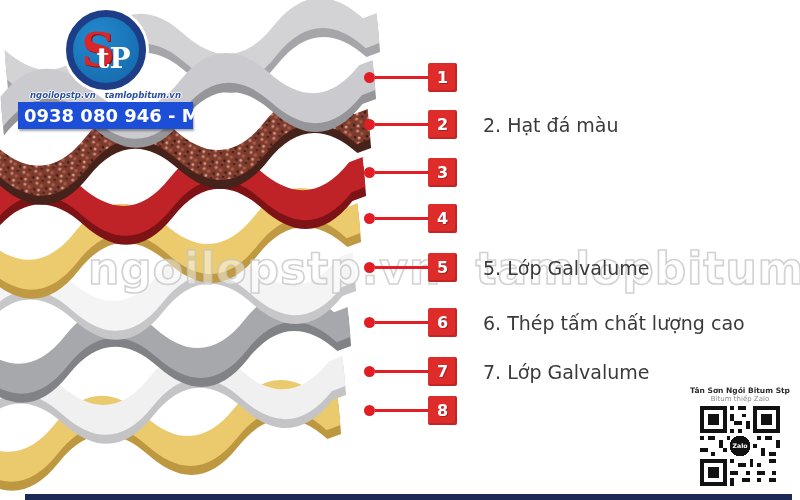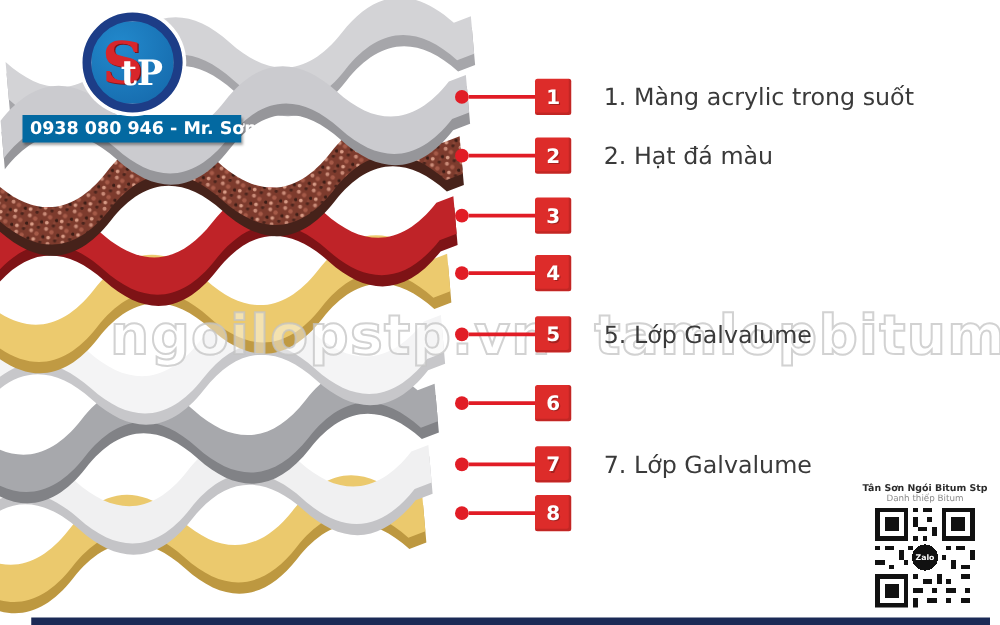--- a/index.html
+++ b/index.html
@@ -32,21 +32,21 @@
     border:7px solid #1d3d87; box-shadow:0 0 0 3px #fff; }
   .logo-s { position:absolute; left:9px; top:6px; font-family:"DejaVu Serif","Liberation Serif",serif;
     font-weight:bold; font-size:46px; color:#d8262b; text-shadow:1px 1px 0 #7e1316; }
   .logo-tp { position:absolute; right:8px; bottom:8px; font-family:"DejaVu Serif","Liberation Serif",serif;
     font-weight:bold; font-size:28px; color:#fff; }
   .company { margin-top:3px; font-family:"DejaVu Serif","Liberation Serif",serif; font-weight:bold;
     font-size:15.5px; color:#1a2f66; white-space:nowrap;
     text-shadow:-1px -1px 0 #fff,1px -1px 0 #fff,-1px 1px 0 #fff,1px 1px 0 #fff; }
   .domains { font-size:8.5px; font-weight:bold; font-style:italic; color:#2a4fa0; white-space:nowrap;
     text-shadow:-1px 0 0 #fff,1px 0 0 #fff,0 1px 0 #fff,0 -1px 0 #fff; }
-  .phone-banner { margin-top:2px; background:#0369a1; color:#fff; font-weight:bold; font-size:14px;
+  .phone-banner { margin-top:2px; background:#1d4ed8; color:#fff; font-weight:bold; font-size:18px;
     padding:3px 6px; white-space:nowrap; box-shadow:1px 2px 2px rgba(0,0,0,0.35); }
 
   
   .qr-block { position:absolute; left:686px; top:386px; width:108px; z-index:5; text-align:center; }
   .qr-title { font-size:7.5px; font-weight:bold; color:#2b2b2b; white-space:nowrap; }
   .qr-sub { font-size:7px; color:#8a8a8a; margin-bottom:3px; }
 
   
   .footer-bar { position:absolute; left:25px; right:8px; bottom:0; height:6px; background:#1b2a56; z-index:6; }
 </style>
@@ -111,21 +111,20 @@
 
   <div class="watermark">
     <span>ngoilopstp.vn</span>
     <span>tamlopbitum.vn</span>
   </div>
 
   <div class="callout" style="top:63px">
     <span class="dot"></span>
     <span class="lead"></span>
     <span class="numbox">1</span>
-    <span class="callout-label">1. Màng acrylic trong suốt</span>
   </div>
   <div class="callout" style="top:110px">
     <span class="dot"></span>
     <span class="lead"></span>
     <span class="numbox">2</span>
     <span class="callout-label">2. Hạt đá màu</span>
   </div>
   <div class="callout" style="top:158px">
     <span class="dot"></span>
     <span class="lead"></span>
@@ -139,44 +138,50 @@
   <div class="callout" style="top:253px">
     <span class="dot"></span>
     <span class="lead"></span>
     <span class="numbox">5</span>
     <span class="callout-label">5. Lớp Galvalume</span>
   </div>
   <div class="callout" style="top:308px">
     <span class="dot"></span>
     <span class="lead"></span>
     <span class="numbox">6</span>
+    <span class="callout-label">6. Thép tấm chất lượng cao</span>
   </div>
   <div class="callout" style="top:357px">
     <span class="dot"></span>
     <span class="lead"></span>
     <span class="numbox">7</span>
     <span class="callout-label">7. Lớp Galvalume</span>
   </div>
   <div class="callout" style="top:396px">
     <span class="dot"></span>
     <span class="lead"></span>
     <span class="numbox">8</span>
   </div>
 
   <div class="logo-block">
     <div class="logo-circle">
       <span class="logo-s">S</span>
       <span class="logo-tp">tP</span>
     </div>
+    <div class="domains">
+      <span>ngoilopstp.vn</span>
+      <span> &nbsp; </span>
+      <span>tamlopbitum.vn</span>
+    </div>
     <div class="phone-banner">0938 080 946 - Mr. Sơn</div>
   </div>
 
   <div class="qr-block">
     <div class="qr-title">Tân Sơn Ngói Bitum Stp</div>
-    <div class="qr-sub">Danh thiếp Bitum</div>
+    <div class="qr-sub">Bitum thiếp Zalo</div>
     <svg width="80" height="80" viewBox="0 0 84 84" shape-rendering="crispEdges">
       <rect width="84" height="84" fill="#fff"></rect>
 
       <g fill="#111">
         <rect x="0" y="0" width="28" height="28"></rect>
           <rect x="56" y="0" width="28" height="28"></rect>
           <rect x="0" y="56" width="28" height="28"></rect>
       </g>
       <g fill="#fff">
         <rect x="4" y="4" width="20" height="20"></rect>

